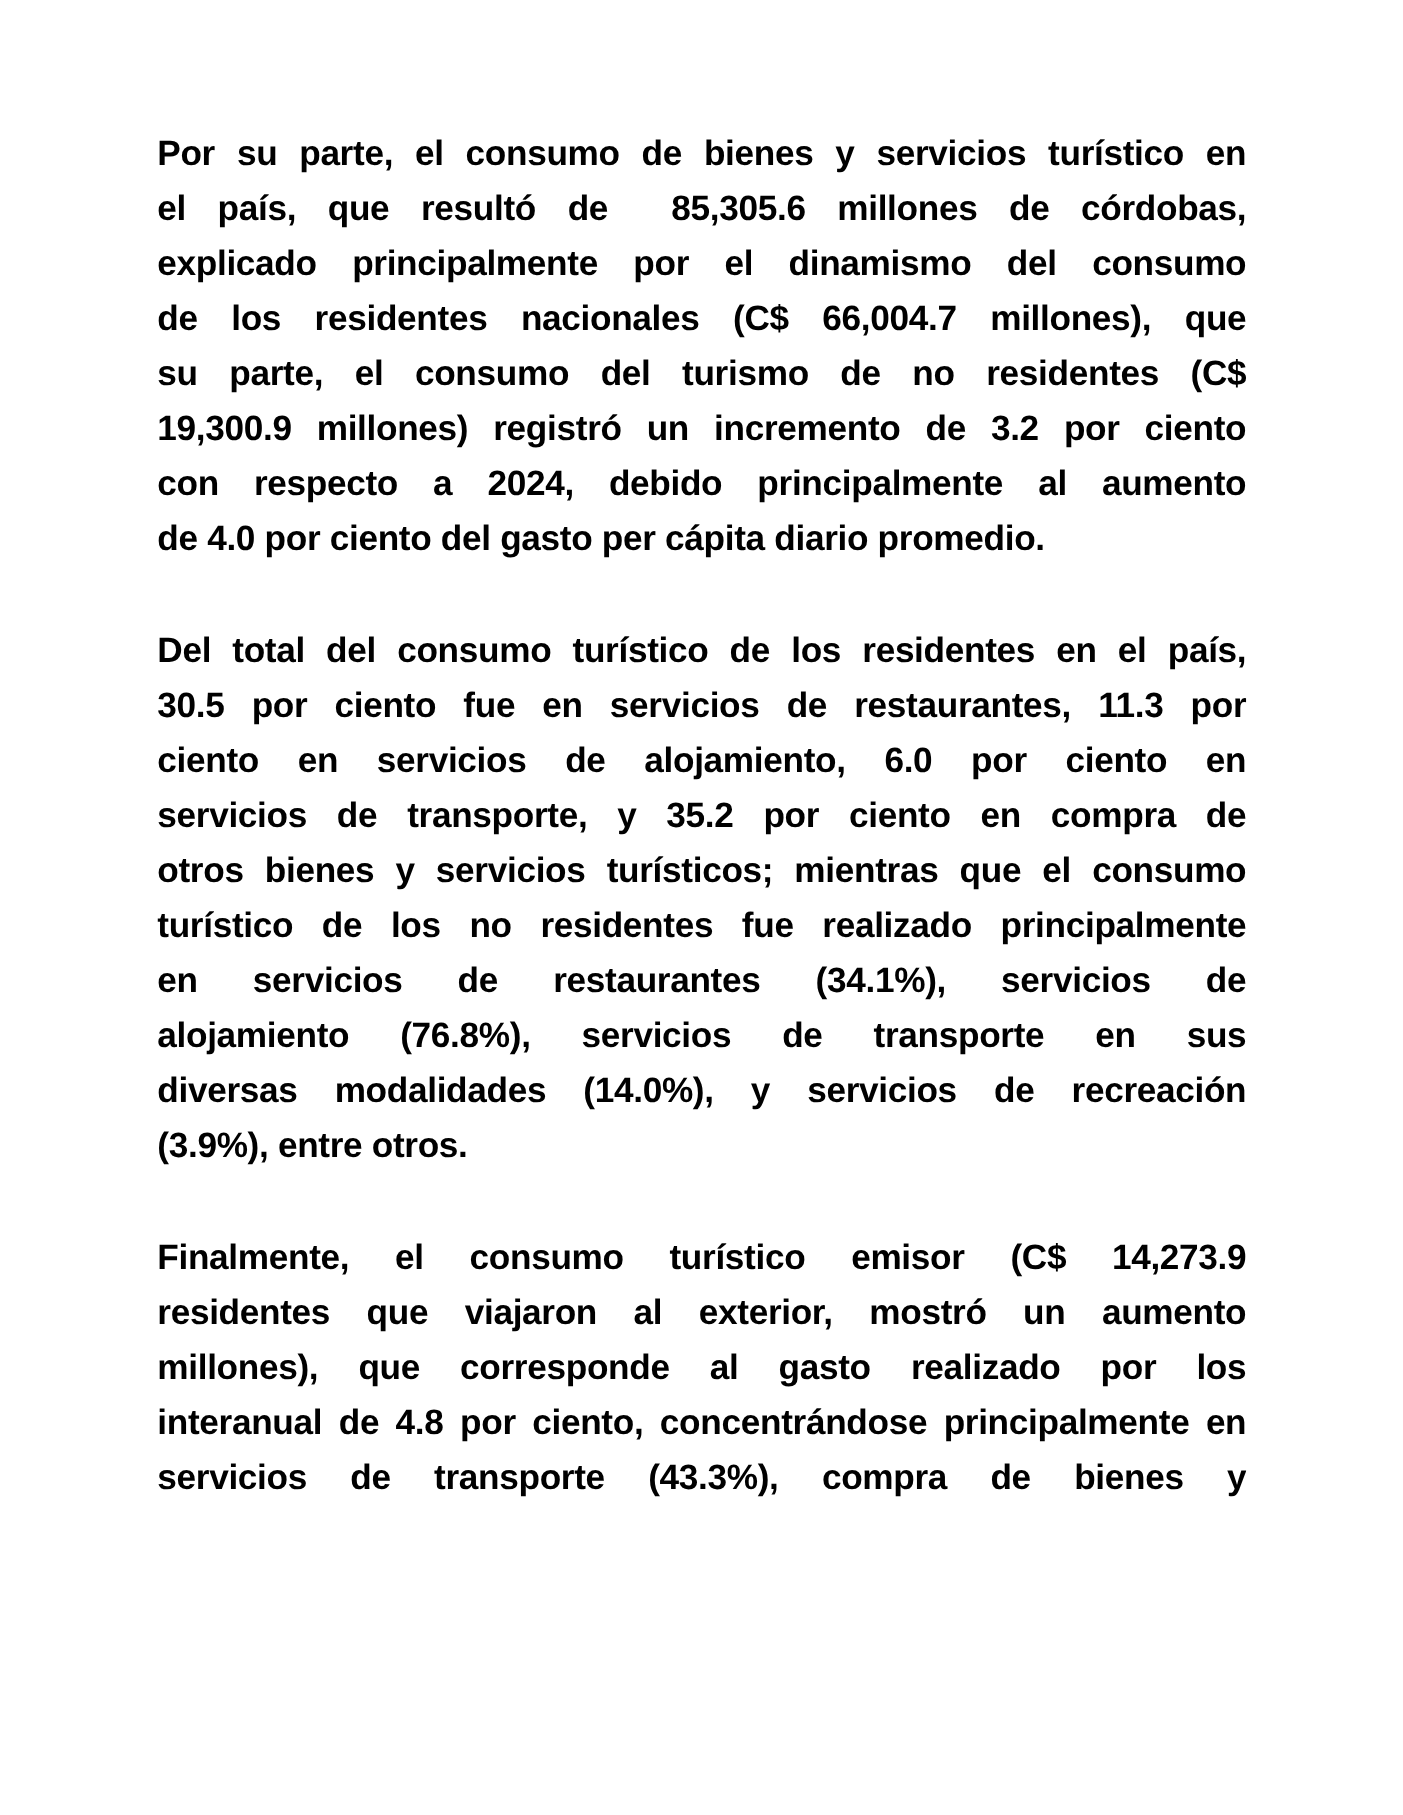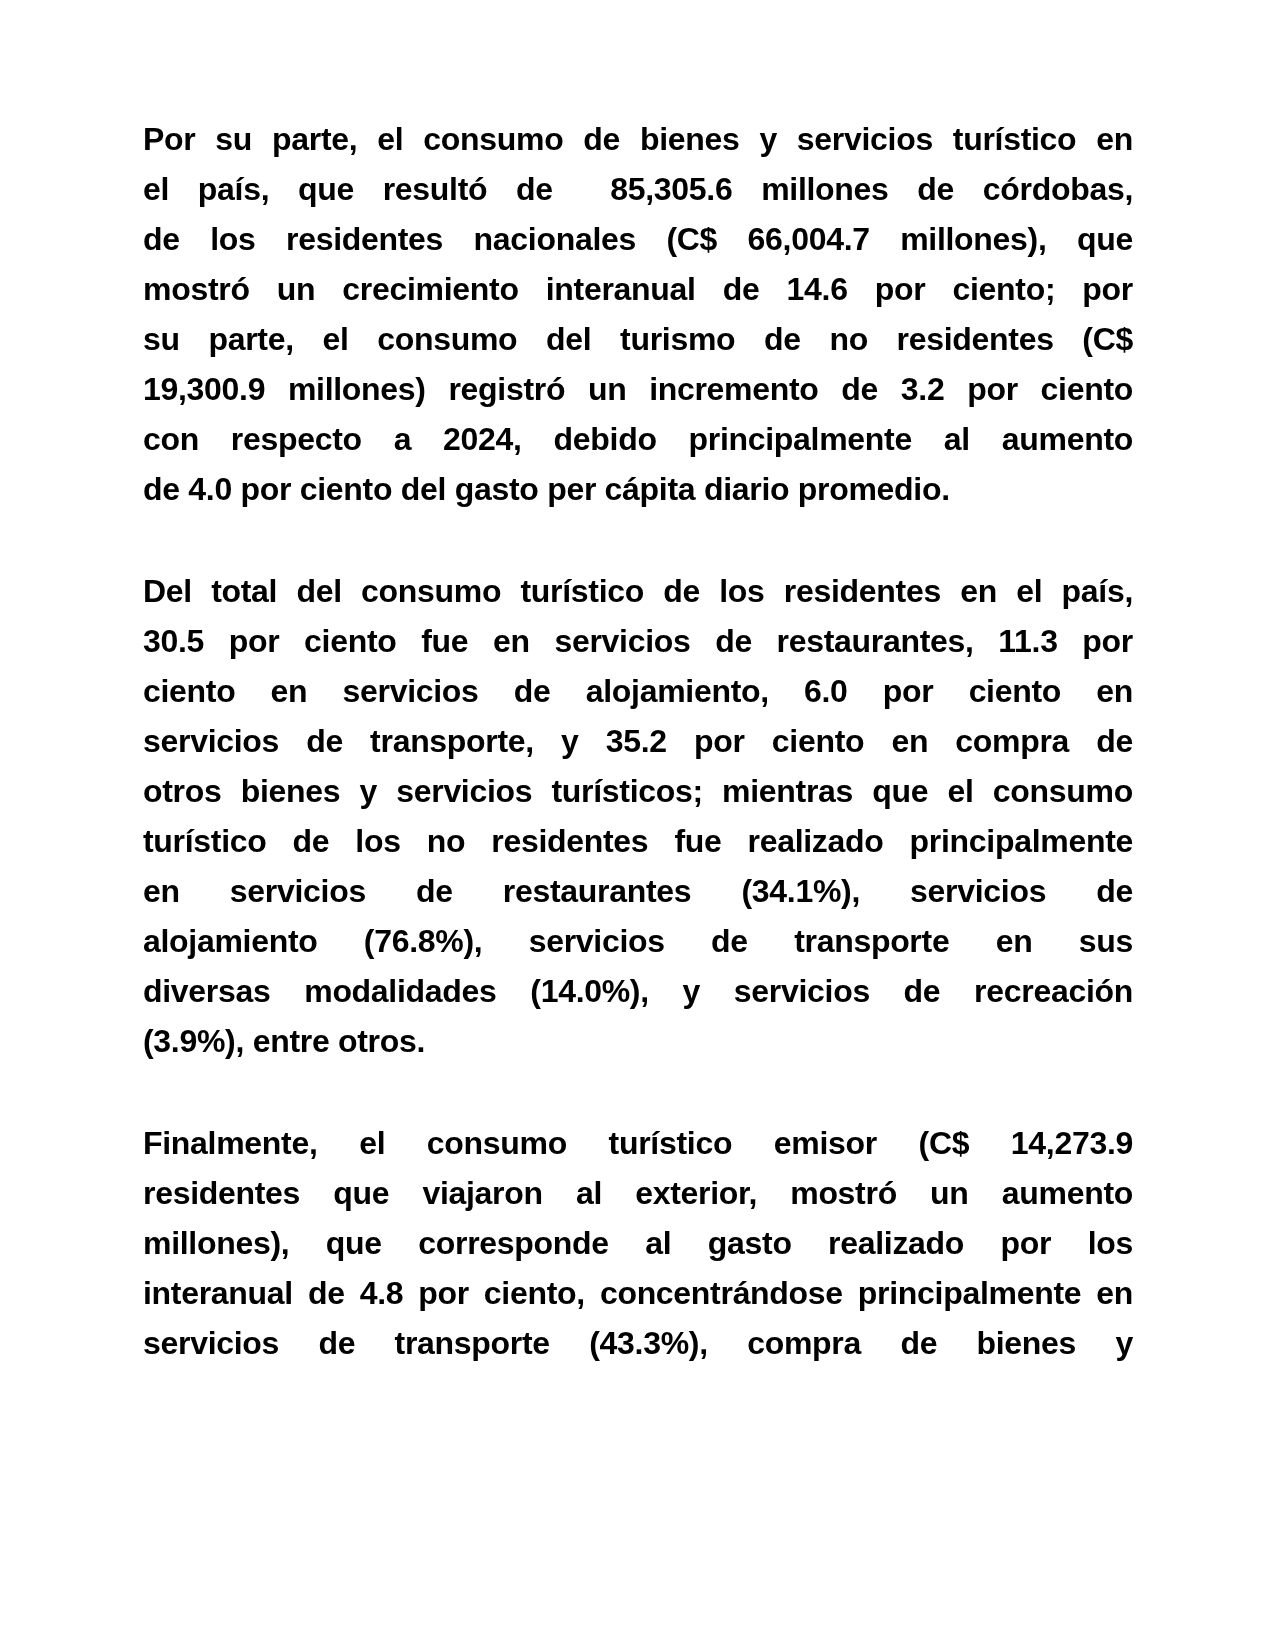--- a/index.html
+++ b/index.html
@@ -44,22 +44,22 @@
 </style>
 </head>
 <body>
 
 <div class="page" style="color: rgb(0, 0, 0); background: rgb(255, 255, 255);">
   <div class="text-block">
 
     <div class="para">
       <div class="line">Por su parte, el consumo de bienes y servicios turístico en</div>
       <div class="line">el país, que resultó de &nbsp;85,305.6 millones de córdobas,</div>
+      <div class="line">explicado principalmente por el dinamismo del consumo</div>
       <div class="line">de los residentes nacionales (C$ 66,004.7 millones), que</div>
-      <div class="line">mostró un crecimiento interanual de 14.6 por ciento; por</div>
       <div class="line">su parte, el consumo del turismo de no residentes (C$</div>
       <div class="line">19,300.9 millones) registró un incremento de 3.2 por ciento</div>
       <div class="line">con respecto a 2024, debido principalmente al aumento</div>
       <div class="line para-last">de 4.0 por ciento del gasto per cápita diario promedio.</div>
     </div>
 
     <div class="para">
       <div class="line">Del total del consumo turístico de los residentes en el país,</div>
       <div class="line">30.5 por ciento fue en servicios de restaurantes, 11.3 por</div>
       <div class="line">ciento en servicios de alojamiento, 6.0 por ciento en</div>

